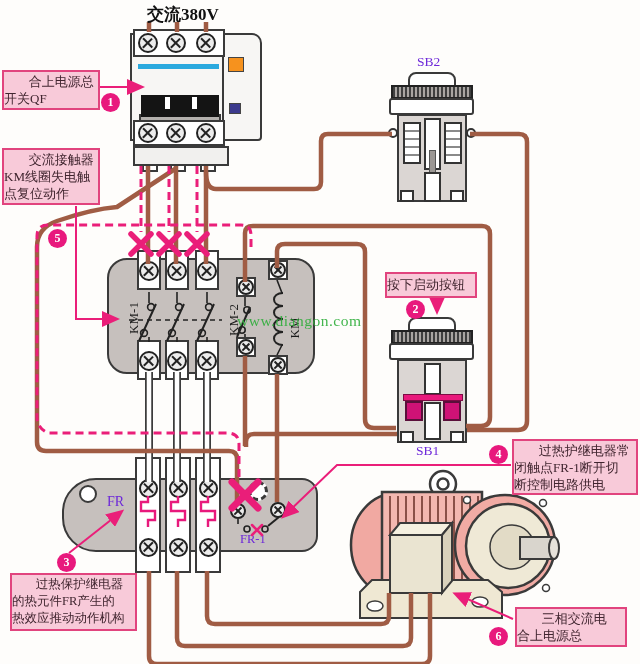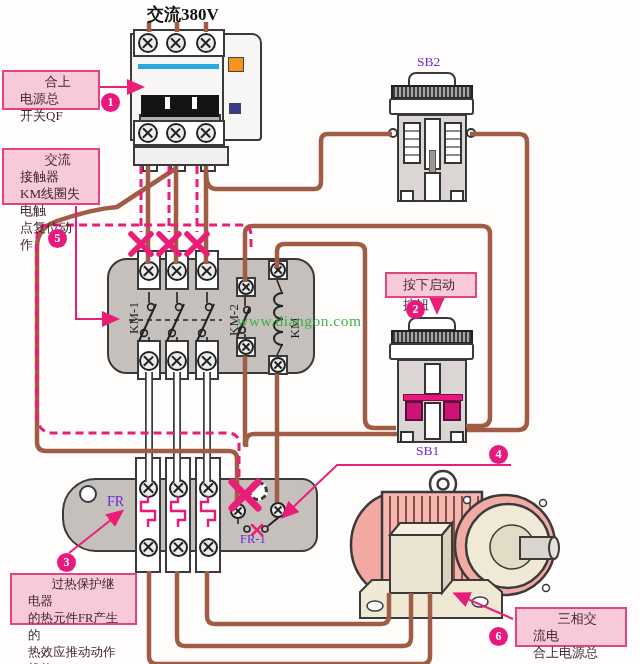--- a/index.html
+++ b/index.html
@@ -20,21 +20,21 @@
   
   .knurl{position:absolute;border:2px solid #222;background:repeating-linear-gradient(90deg,#3f3f3f 0 2px,#a9a5a2 2px 4px)}
   .stack{position:absolute;border:2px solid #333;background:repeating-linear-gradient(180deg,#fff 0 6px,#8a8a8a 6px 8px)}
   .plunger{position:absolute;border:2px solid #333;background:#fff}
   .ring{position:absolute;border-radius:50%;border:2px solid #333;background:#fff}
   
   .lbl{position:absolute;color:#6d28d9;font-size:13.5px;white-space:nowrap}
   .vlbl{position:absolute;color:#1c1c1c;font-size:13px;white-space:nowrap;text-align:center;transform:rotate(-90deg)}
   
   .abox{position:absolute;background:#f8cad9;border:2px solid #e1447e;color:#40252f;
-        font-size:13px;line-height:17px;padding:1px 16px;z-index:5}
+        font-size:13px;line-height:17px;padding:1px 0;z-index:5}
   .abox .indent{text-indent:1.9em}
   .badge{position:absolute;width:19px;height:19px;border-radius:50%;background:#e8197d;color:#fff;
          font-size:12px;font-weight:bold;text-align:center;line-height:19px;z-index:6}
   #title{position:absolute;left:147px;top:3px;font-size:17px;font-weight:bold;color:#111;z-index:2}
   #watermark{position:absolute;left:237px;top:312px;font-size:15.5px;color:#2fae3b;letter-spacing:.5px;z-index:4;opacity:.9}
   .dial{position:absolute;width:20px;height:20px;border-radius:50%;border:3px dashed #3a3a3a;background:#fff}
   .hole{position:absolute;border-radius:50%;border:2px solid #3a3a3a;background:#fff}
 </style>
 </head>
 <body>
@@ -276,27 +276,32 @@
     <div>KM线圈失电触</div>
     <div>点复位动作</div>
   </div>
   <div class="badge" style="left:48px;top:229px">5</div>
 
   <div class="abox" style="left:385px;top:272px;width:92px;height:26px;line-height:20px">
     <div>按下启动按钮</div>
   </div>
   <div class="badge" style="left:406px;top:300px">2</div>
 
-  <div class="abox" style="left:10px;top:573px;width:127px;height:52px;font-size:12.5px">
+  <div class="abox" style="left:10px;top:573px;width:127px;height:58px;font-size:12.5px">
     <div class="indent">过热保护继电器</div>
     <div>的热元件FR产生的</div>
     <div>热效应推动动作机构</div>
   </div>
   <div class="badge" style="left:57px;top:553px">3</div>
 
+  <div class="abox" style="left:512px;top:439px;width:126px;height:56px">
+    <div class="indent">过热护继电器常</div>
+    <div>闭触点FR-1断开切</div>
+    <div>断控制电路供电</div>
+  </div>
   <div class="badge" style="left:489px;top:445px">4</div>
 
   <div class="abox" style="left:515px;top:607px;width:112px;height:40px">
     <div class="indent">三相交流电</div>
     <div>合上电源总</div>
   </div>
   <div class="badge" style="left:489px;top:627px">6</div>
 
 </div>
 

